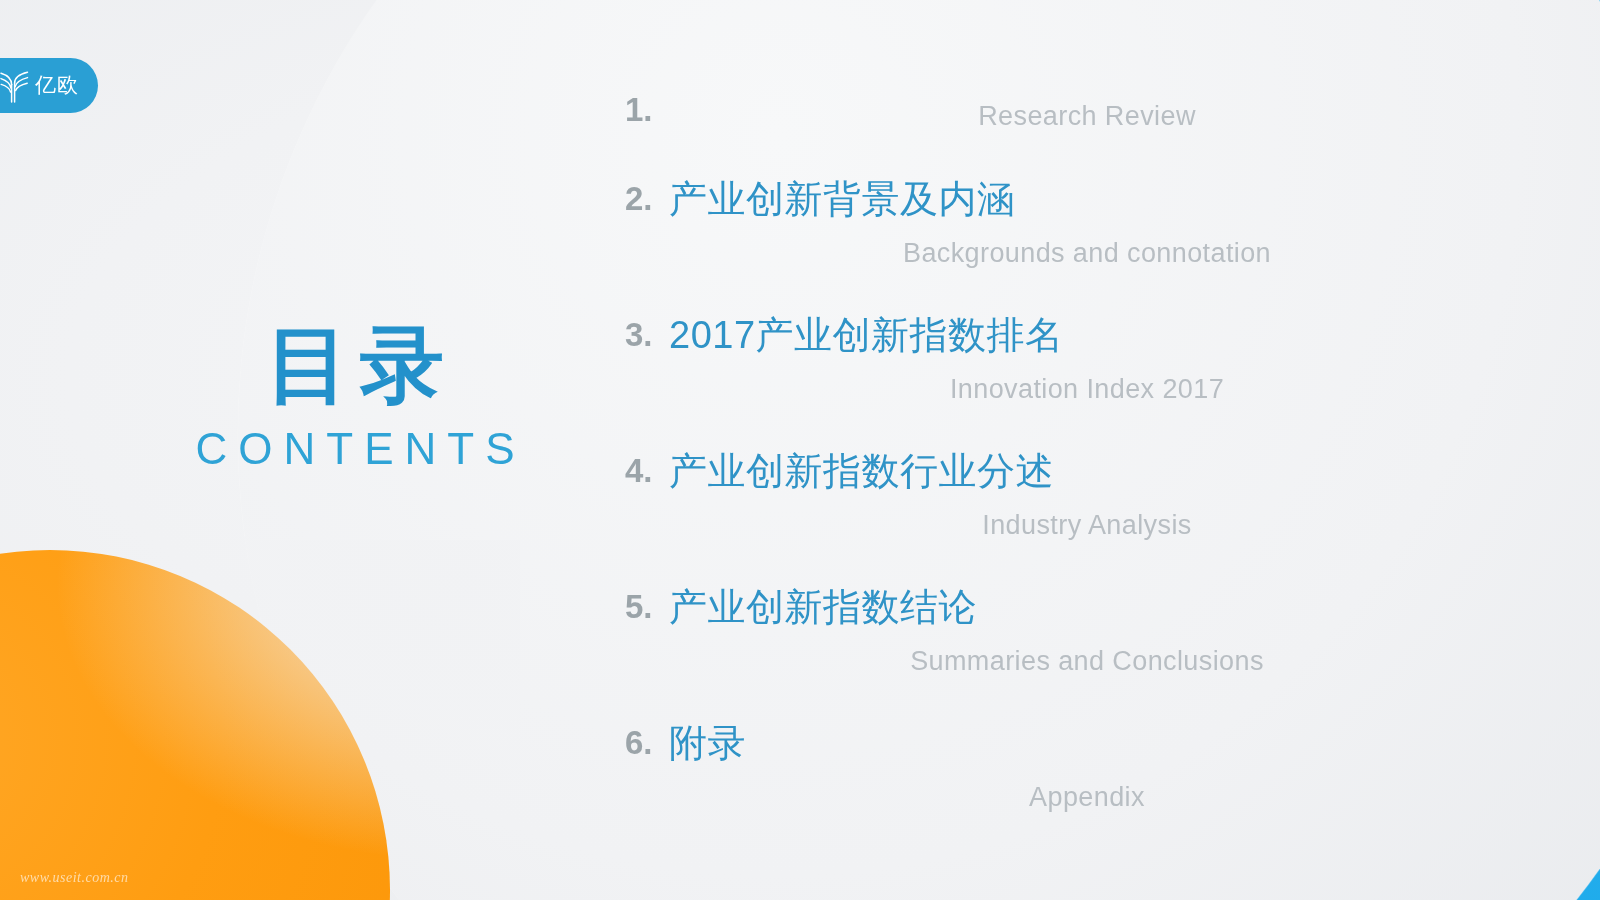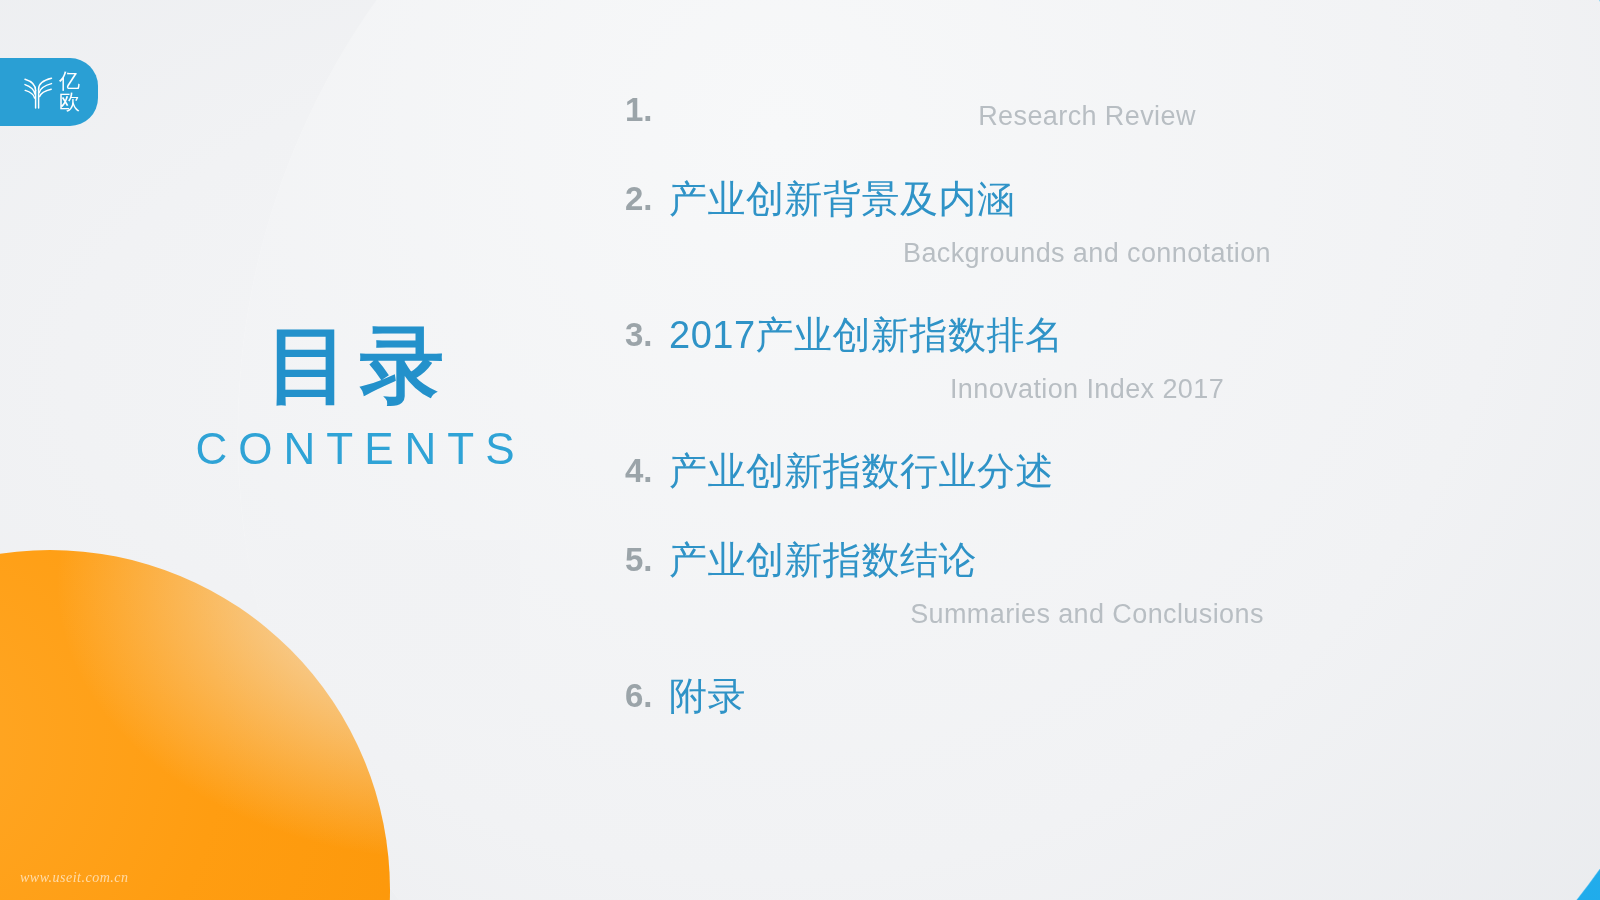--- a/index.html
+++ b/index.html
@@ -79,26 +79,26 @@
     color: rgba(255,255,255,0.62);
     white-space: nowrap;
   }
 
   
   #logo {
     position: absolute;
     left: 0;
     top: 58px;
     width: 98px;
-    height: 68px;
+    height: 55px;
     background: #2a9fd4;
     border-radius: 0 28px 28px 0;
     display: flex;
     align-items: center;
-    padding-left: 24px;
+    padding-left: 0;
     box-sizing: border-box;
   }
   #logo .mark { flex: 0 0 auto; line-height: 0; }
   #logo .wordmark {
     margin-left: 5px;
     color: #ffffff;
     font-size: 21px;
     font-weight: 300;
     letter-spacing: 1px;
     line-height: 1;
@@ -232,32 +232,34 @@
       <div class="toc-texts">
         <div class="toc-cn">2017产业创新指数排名</div>
         <div class="toc-en">Innovation Index 2017</div>
       </div>
     </div>
 
     <div class="toc-item">
       <div class="toc-num">4.</div>
       <div class="toc-texts">
         <div class="toc-cn">产业创新指数行业分述</div>
+        <div class="toc-en">Industry Analysis</div>
       </div>
     </div>
 
     <div class="toc-item">
       <div class="toc-num">5.</div>
       <div class="toc-texts">
         <div class="toc-cn">产业创新指数结论</div>
         <div class="toc-en">Summaries and Conclusions</div>
       </div>
     </div>
 
     <div class="toc-item">
       <div class="toc-num">6.</div>
       <div class="toc-texts">
         <div class="toc-cn">附录</div>
+        <div class="toc-en">Appendix</div>
       </div>
     </div>
 
   </div>
 </div>
 
 </body></html>

